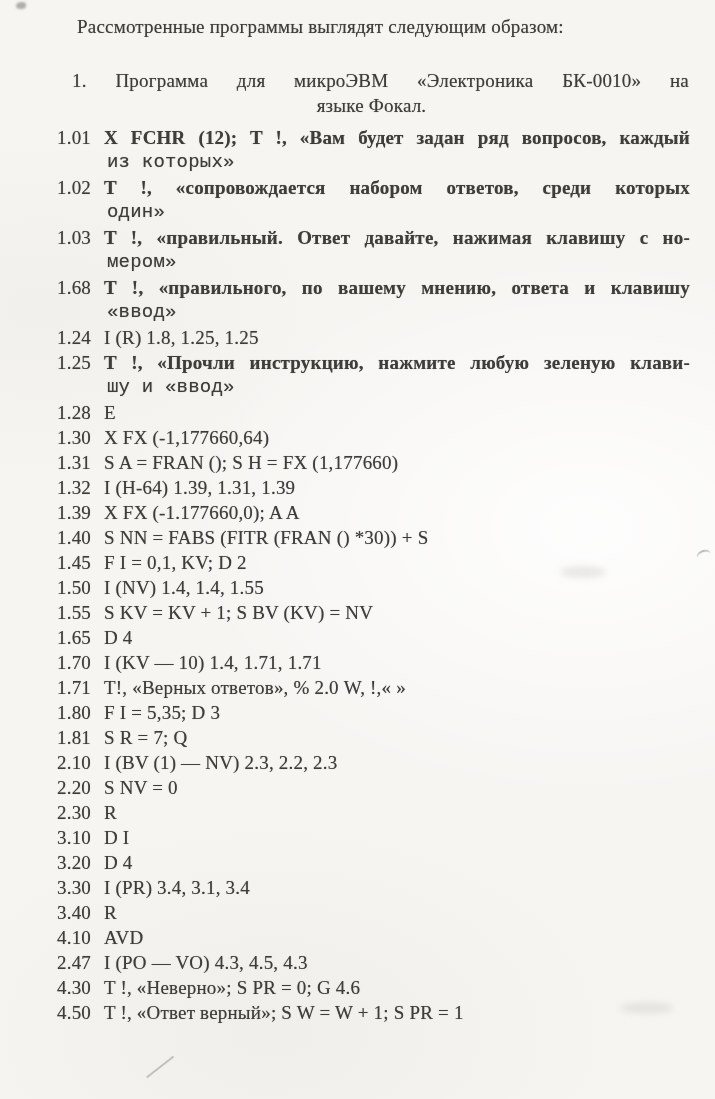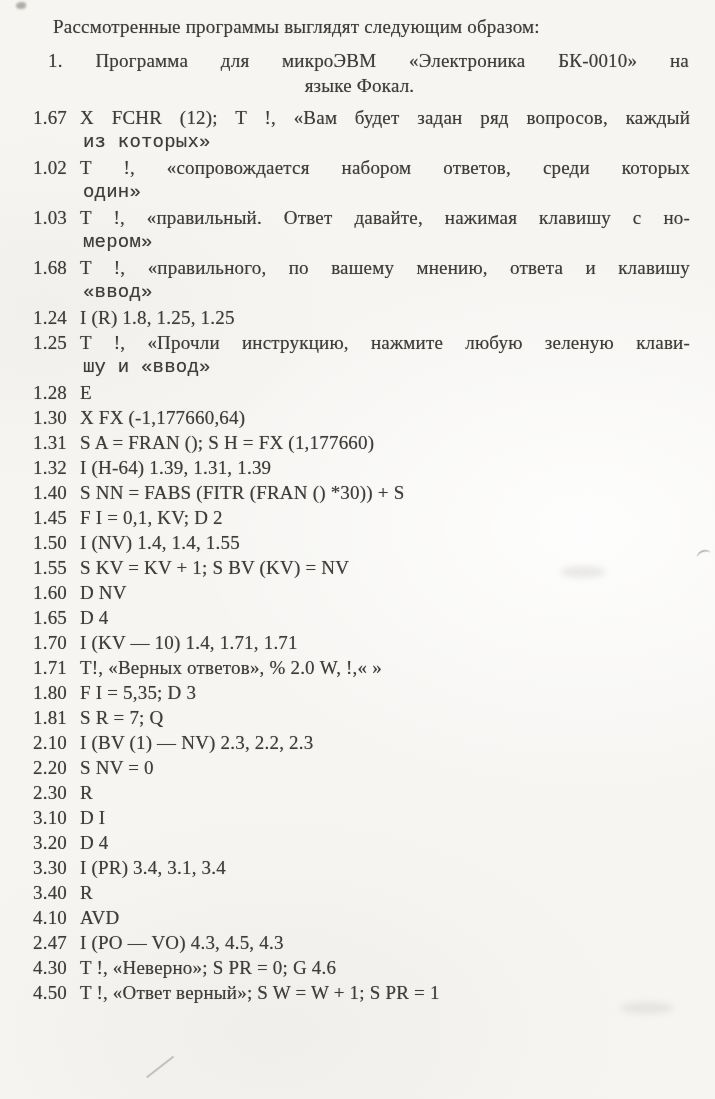--- a/index.html
+++ b/index.html
@@ -16,27 +16,28 @@
     color: #3f3d3a;
     font-size: 19px;
     line-height: 25px;
     letter-spacing: 0.2px;
     text-shadow: 0 0 0.8px rgba(64,61,57,0.55);
     background:
       radial-gradient(ellipse 620px 420px at 82% 48%, rgba(255,255,255,0.85), rgba(255,255,255,0) 65%),
       radial-gradient(ellipse 520px 320px at 38% 94%, rgba(158,153,146,0.07), rgba(158,153,146,0) 70%),
       radial-gradient(ellipse 420px 260px at 6% 28%, rgba(158,153,146,0.06), rgba(158,153,146,0) 70%),
       #f6f5f2;
+    padding-left: 24px;
   }
   .intro {
     margin: 0;
     padding: 14px 26px 0 53px;
   }
   .heading {
-    margin: 9px 0 0 0;
+    margin: 29px 0 0 0;
     padding: 0 26px 0 30px;
   }
   .h-line1 {
     display: block;
     text-indent: 18px;
     text-align: justify;
     text-align-last: justify;
   }
   .h-line2 { display: block; text-align: center; }
   .listing {
@@ -46,20 +47,21 @@
   .row { display: flex; }
   .num {
     flex: 0 0 47px;
     width: 47px;
   }
   .code { flex: 1; min-width: 0; }
   .code.cont { padding-left: 3px; font-family: Liberation Mono, monospace; }
   .code.just {
     text-align: justify;
     text-align-last: justify;
+    font-weight: bold;
   }
   
   .artifact { position: absolute; pointer-events: none; }
   .a-corner {
     left: 16px; top: 2px; width: 10px; height: 7px;
     background: rgba(120,116,110,0.55);
     border-radius: 60% 40% 50% 50%;
     filter: blur(1.2px);
   }
   .a-penmark {
@@ -95,21 +97,21 @@
 
   <p class="intro">Рассмотренные программы выглядят следующим образом:</p>
 
   <p class="heading">
     <span class="h-line1">1. Программа для микроЭВМ «Электроника БК-0010» на</span>
     <span class="h-line2">языке Фокал.</span>
   </p>
 
   <div class="listing" id="listing">
       <div class="row">
-        <span class="num">1.67</span>
+        <span class="num">1.01</span>
         <span class="code just">X FCHR (12); T !, «Вам будет задан ряд вопросов,  каждый</span>
       </div>
       <div class="row">
         <span class="num"></span>
         <span class="code cont">из которых»</span>
       </div>
       <div class="row">
         <span class="num">1.02</span>
         <span class="code just">T !, «сопровождается набором ответов, среди которых</span>
       </div>
@@ -155,38 +157,38 @@
       </div>
       <div class="row">
         <span class="num">1.31</span>
         <span class="code">S A = FRAN (); S H = FX (1,177660)</span>
       </div>
       <div class="row">
         <span class="num">1.32</span>
         <span class="code">I (H-64) 1.39, 1.31, 1.39</span>
       </div>
       <div class="row">
+        <span class="num">1.39</span>
+        <span class="code">X FX (-1.177660,0); A A</span>
+      </div>
+      <div class="row">
         <span class="num">1.40</span>
         <span class="code">S NN = FABS (FITR (FRAN () *30)) + S</span>
       </div>
       <div class="row">
         <span class="num">1.45</span>
         <span class="code">F I = 0,1, KV; D 2</span>
       </div>
       <div class="row">
         <span class="num">1.50</span>
         <span class="code">I (NV) 1.4, 1.4, 1.55</span>
       </div>
       <div class="row">
         <span class="num">1.55</span>
         <span class="code">S KV = KV + 1; S BV (KV) = NV</span>
-      </div>
-      <div class="row">
-        <span class="num">1.60</span>
-        <span class="code">D NV</span>
       </div>
       <div class="row">
         <span class="num">1.65</span>
         <span class="code">D 4</span>
       </div>
       <div class="row">
         <span class="num">1.70</span>
         <span class="code">I (KV — 10) 1.4, 1.71, 1.71</span>
       </div>
       <div class="row">

